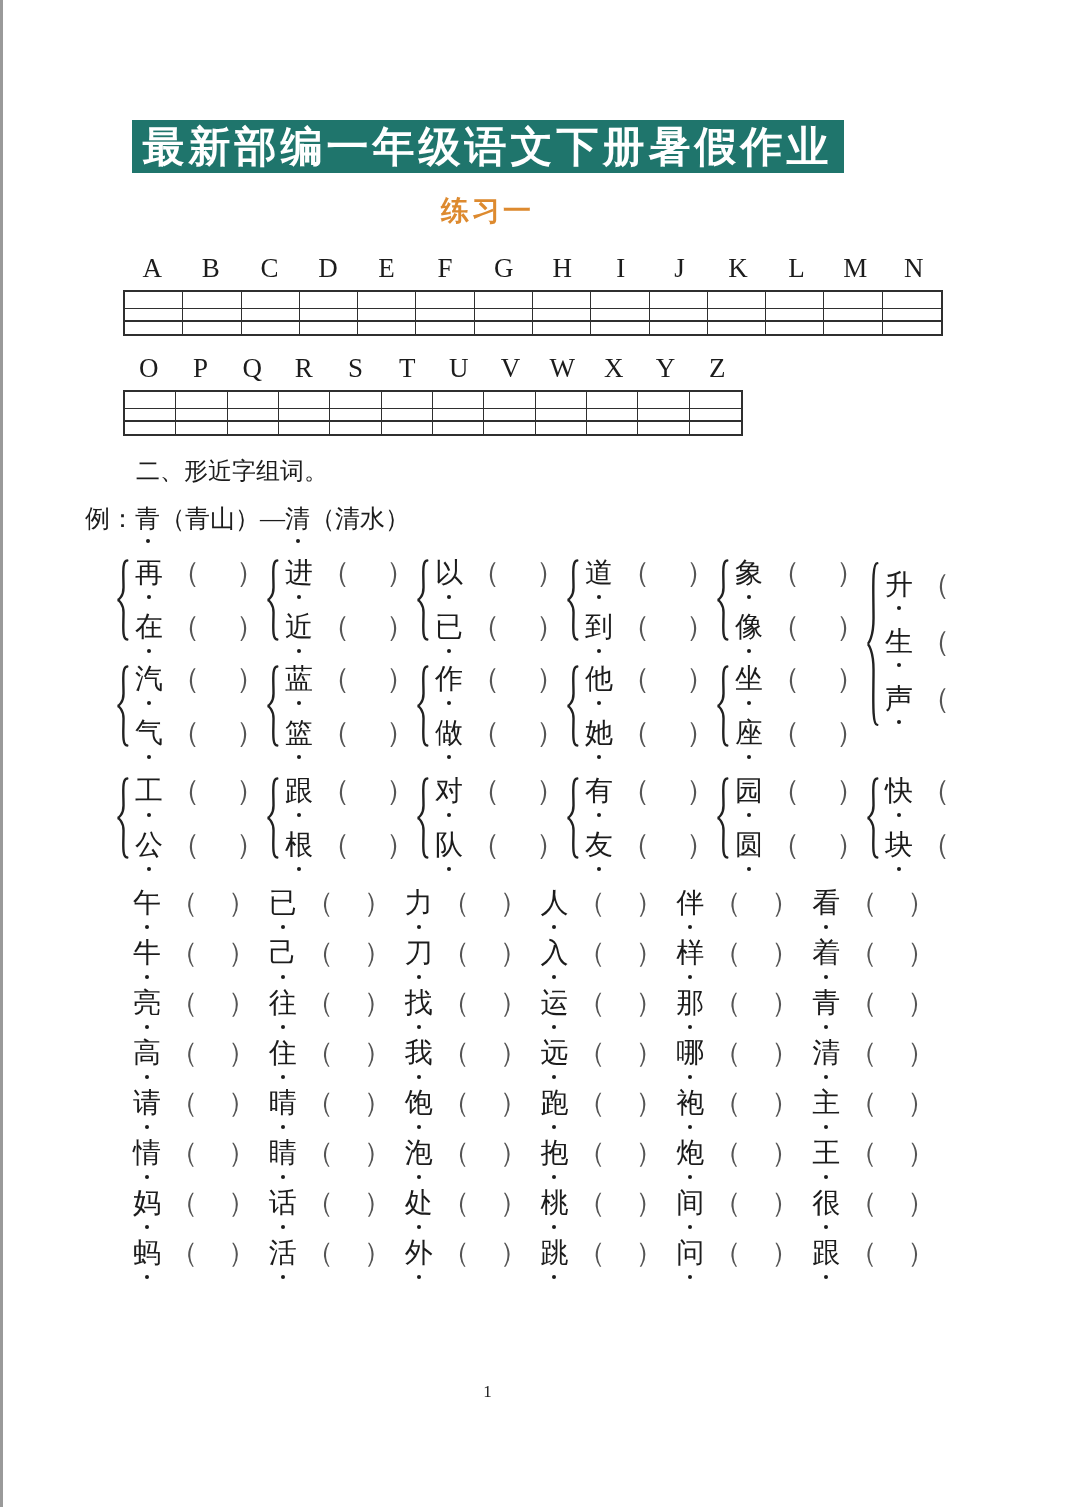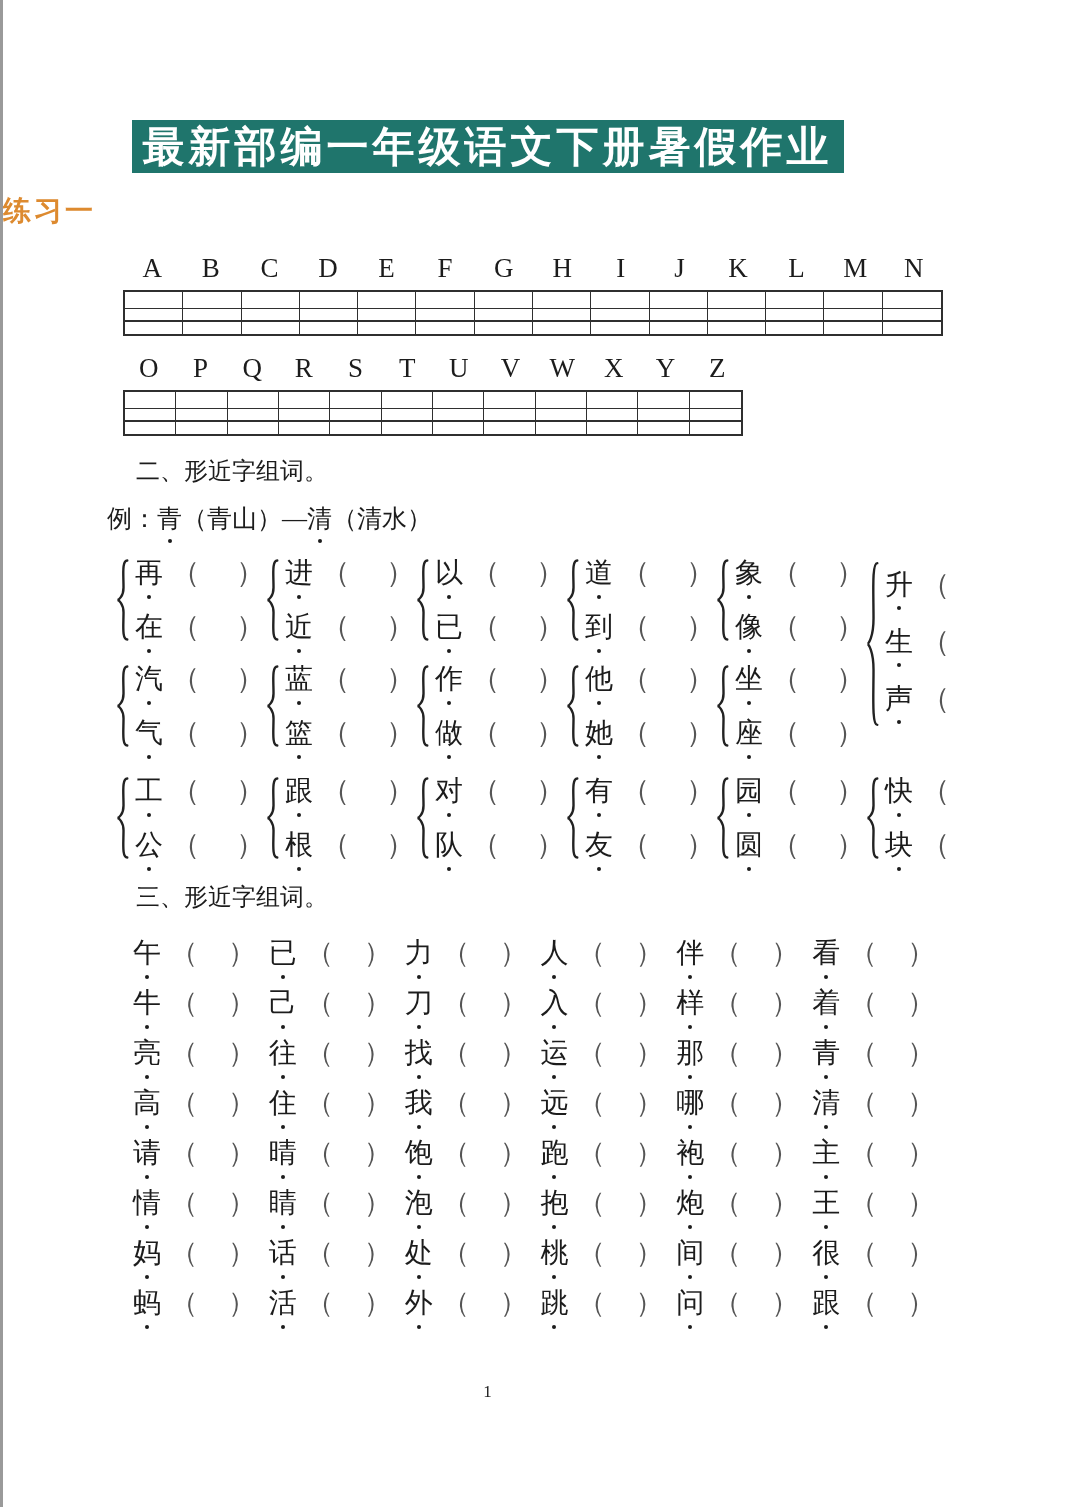--- a/index.html
+++ b/index.html
@@ -11,40 +11,40 @@
   
   .title-wrap{
     margin:120px auto 0;width:712px;height:53px;background:#1f756c;
     display:flex;align-items:center;justify-content:center;
   }
   .title-wrap span{
     color:#ffffff;font-size:42px;font-weight:bold;letter-spacing:4px;
     font-family:"Liberation Sans","DejaVu Sans",sans-serif;white-space:nowrap;
   }
   .subtitle{
-    margin-top:19px;font-size:28px;font-weight:bold;color:#dd8a2f;
+    margin-top:19px;text-align:center;font-size:28px;font-weight:bold;color:#dd8a2f;
     font-family:"Liberation Sans","DejaVu Sans",sans-serif;letter-spacing:3px;
   }
   
   .sec-heading{margin:20px 0 0 133px;font-size:24px;line-height:30px;}
   
   .letters-row{margin:22px 0 0 120px;width:820px;display:grid;}
   .letters-row span{text-align:center;font-size:27px;line-height:32px;}
   .letters-row.r2{width:620px;margin-top:16px;}
   .fourline{
     margin:6px 0 0 120px;width:820px;display:grid;
     grid-template-rows:17px 13px 12px;border:2px solid #2f2f2f;box-sizing:border-box;
   }
   .fourline.g2{width:620px;}
   .fourline .cell{border-right:1.5px solid #2f2f2f;border-bottom:1.5px solid #2f2f2f;}
   .fourline .cell.lc{border-right:none;}
   .fourline .cell.lr{border-bottom:none;}
   .fourline .cell.tb{border-bottom-width:2.5px;}
   
-  .example{margin:16px 0 0 104px;font-size:25px;line-height:34px;}
+  .example{margin:16px 0 0 82px;font-size:25px;line-height:34px;}
   
   .hz{position:relative;display:inline-block;font-size:28px;line-height:1.2;}
   .hz .dot{
     position:absolute;left:50%;bottom:-9px;transform:translateX(-50%);
     width:4px;height:4px;border-radius:50%;background:#1c1c1c;
   }
   .example .hz{font-size:25px;}
   
   .blank{display:inline-flex;gap:36px;margin-left:8px;font-size:29px;color:#555555;line-height:1.1;}
   
@@ -600,21 +600,20 @@
             <span class="hz"><span>块</span><i class="dot"></i></span>
             <span class="blank">
               <span>（</span>
               <span>）</span>
             </span>
           </div>
         </div>
       </div>
     </div>
 
-  <div class="sec-heading">三、形近字组词。</div>
 
   <div class="s3-grid" id="s3">
       <div class="s3-cell">
         <span class="hz"><span>午</span><i class="dot"></i></span>
         <span class="blank">
           <span>（</span>
           <span>）</span>
         </span>
       </div>
       <div class="s3-cell">

